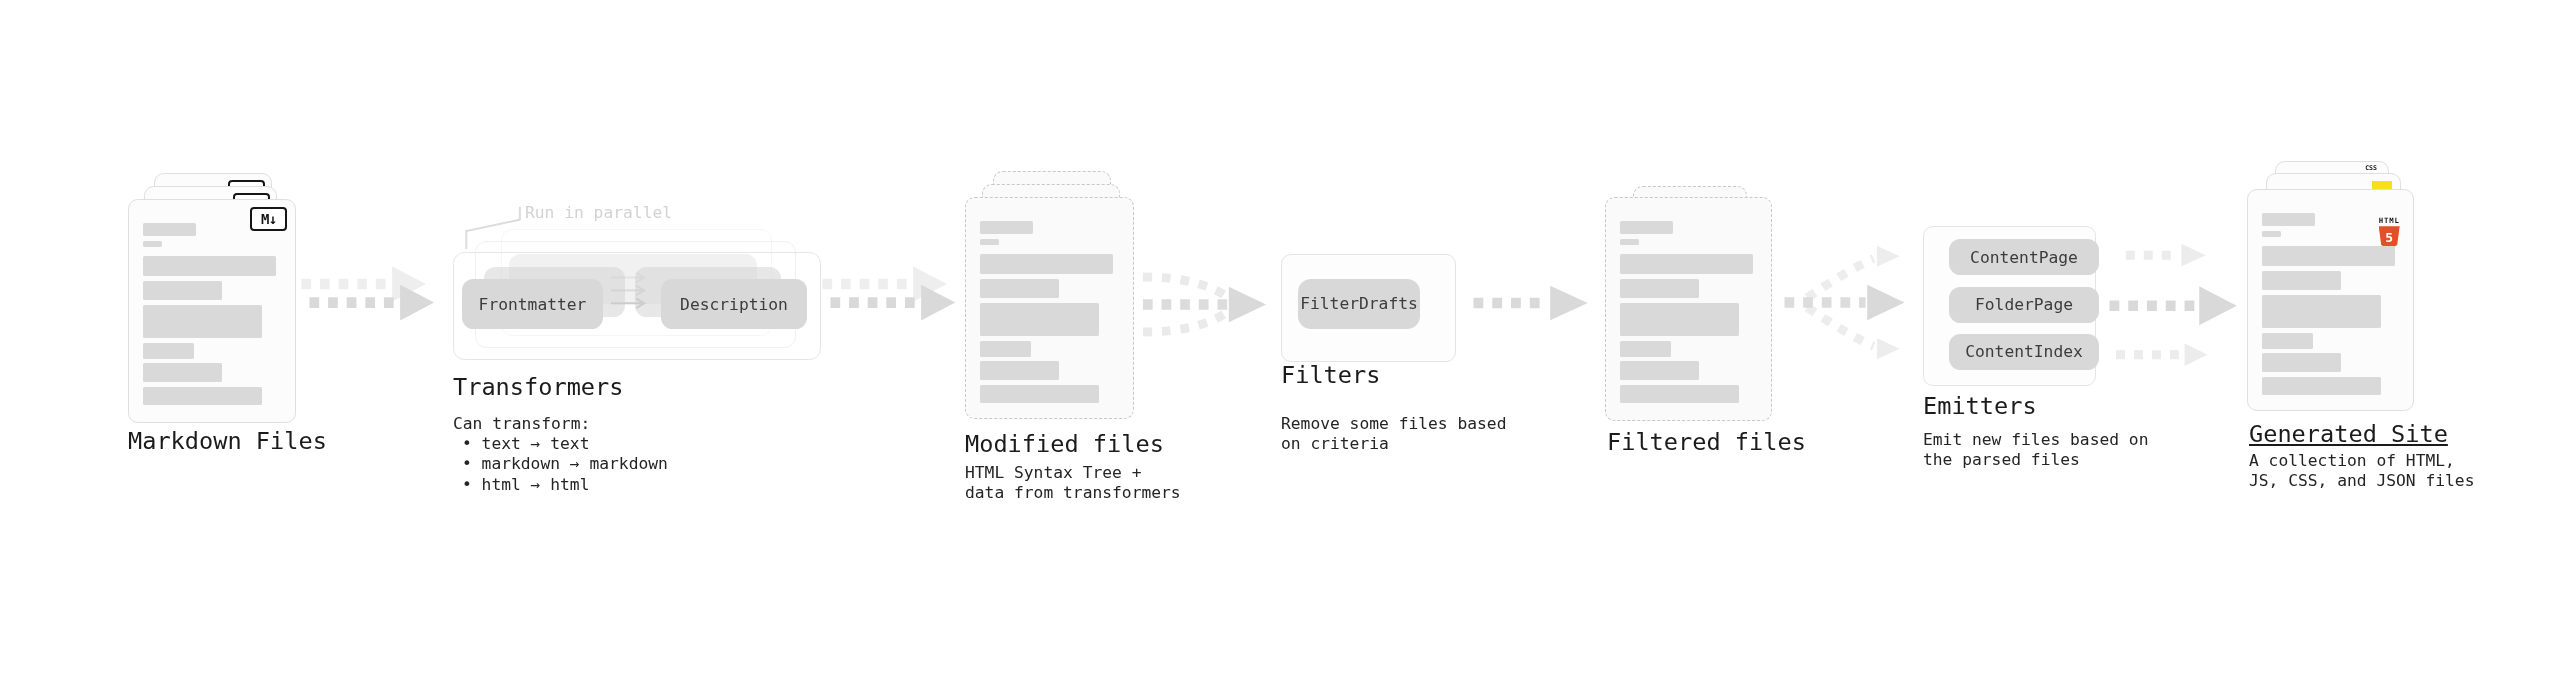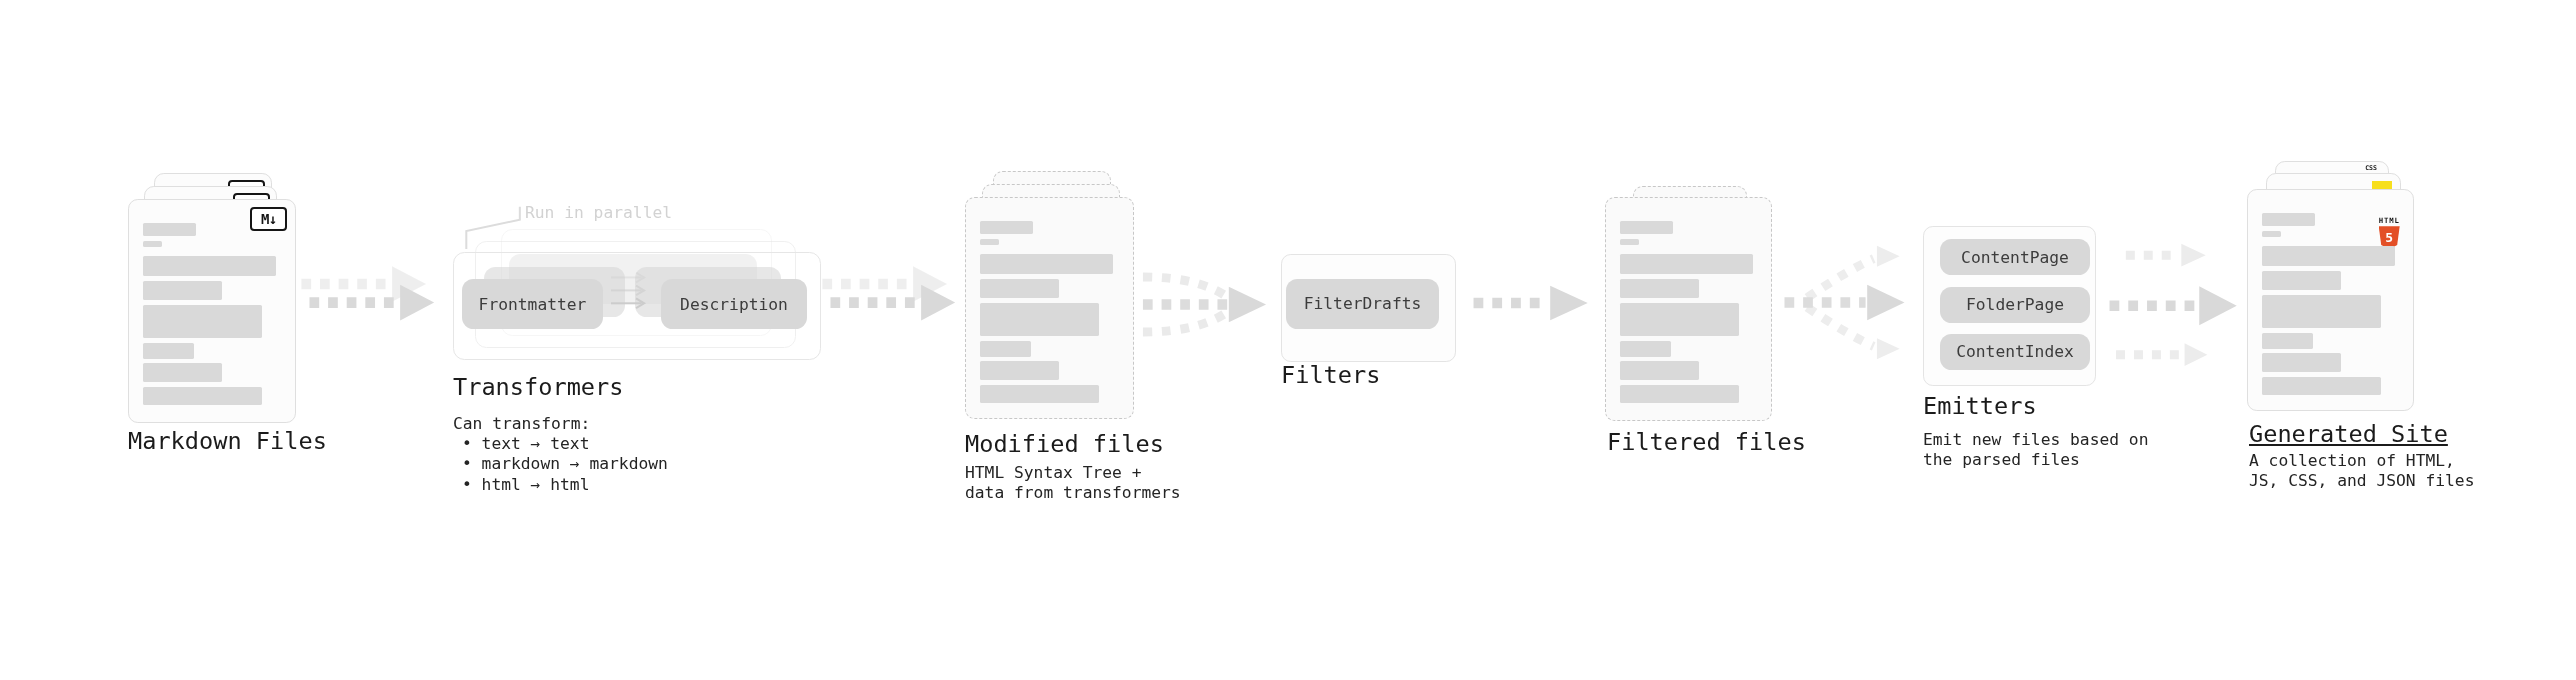--- a/index.html
+++ b/index.html
@@ -161,23 +161,25 @@
 data from transformers</div>
 
   <svg style="left:1136px;top:264px;" width="137" height="81" viewBox="0 0 168 100">
     <path d="M8,16 Q78,16 114,42" fill="none" stroke="#eaeaea" stroke-width="11" stroke-dasharray="11 12"></path>
     <path d="M8,84 Q78,84 114,58" fill="none" stroke="#eaeaea" stroke-width="11" stroke-dasharray="11 12"></path>
     <line x1="8" y1="50" x2="112" y2="50" stroke="#dcdcdc" stroke-width="13" stroke-dasharray="12 11"></line>
     <polygon points="114,28 160,50 114,72" fill="#d9d9d9"></polygon>
   </svg>
 
   <div class="group-box" style="left:1281px;top:254px;width:173px;height:106px;">
-    <div class="pill" style="left:4px;top:23.6px;width:153px;">FilterDrafts</div>
+    <div class="pill" style="left:16px;top:23.6px;width:122px;border-radius:13px;">FilterDrafts</div>
   </div>
   <div class="heading" style="left:1281px;top:361px;">Filters</div>
+  <div class="sub" style="left:1281px;top:414px;">Remove some files based
+on criteria</div>
 
   <svg style="left:1467px;top:276px;" width="124" height="54" viewBox="0 0 152 66">
     <line x1="8" y1="33" x2="100" y2="33" stroke="#d9d9d9" stroke-width="13" stroke-dasharray="12 11"></line>
     <polygon points="102,12 148,33 102,54" fill="#d9d9d9"></polygon>
   </svg>
 
   <div>
     <div class="card dashed" style="left:1633px;top:186px;width:112px;height:211px;"></div>
     <div class="card dashed" style="left:1605px;top:197px;width:165px;height:222px;">
       <div class="doc-bars">
@@ -197,21 +199,21 @@
   <svg style="left:1778px;top:234px;" width="133" height="137" viewBox="0 0 164 168">
     <path d="M36,78 Q86,44 118,30" fill="none" stroke="#ededed" stroke-width="11" stroke-dasharray="11 12"></path>
     <polygon points="122,14 150,27 122,40" fill="#ededed"></polygon>
     <path d="M36,90 Q86,124 118,138" fill="none" stroke="#ededed" stroke-width="11" stroke-dasharray="11 12"></path>
     <polygon points="122,128 150,141 122,154" fill="#ededed"></polygon>
     <line x1="8" y1="84" x2="108" y2="84" stroke="#dcdcdc" stroke-width="13" stroke-dasharray="12 11"></line>
     <polygon points="110,62 156,84 110,106" fill="#d9d9d9"></polygon>
   </svg>
 
   <div class="group-box" style="left:1923px;top:226px;width:171px;height:158px;">
-    <div class="emit-stack" style="left:16px;top:12.2px;right:10.6px;">
+    <div class="emit-stack" style="left:25px;top:12.2px;right:10.6px;">
       <div class="pill small">ContentPage</div>
       <div class="pill small">FolderPage</div>
       <div class="pill small">ContentIndex</div>
     </div>
   </div>
   <div class="heading" style="left:1923px;top:392px;">Emitters</div>
   <div class="sub" style="left:1923px;top:430px;">Emit new files based on
 the parsed files</div>
 
   <svg style="left:2103px;top:234px;" width="137" height="137" viewBox="0 0 168 168">

